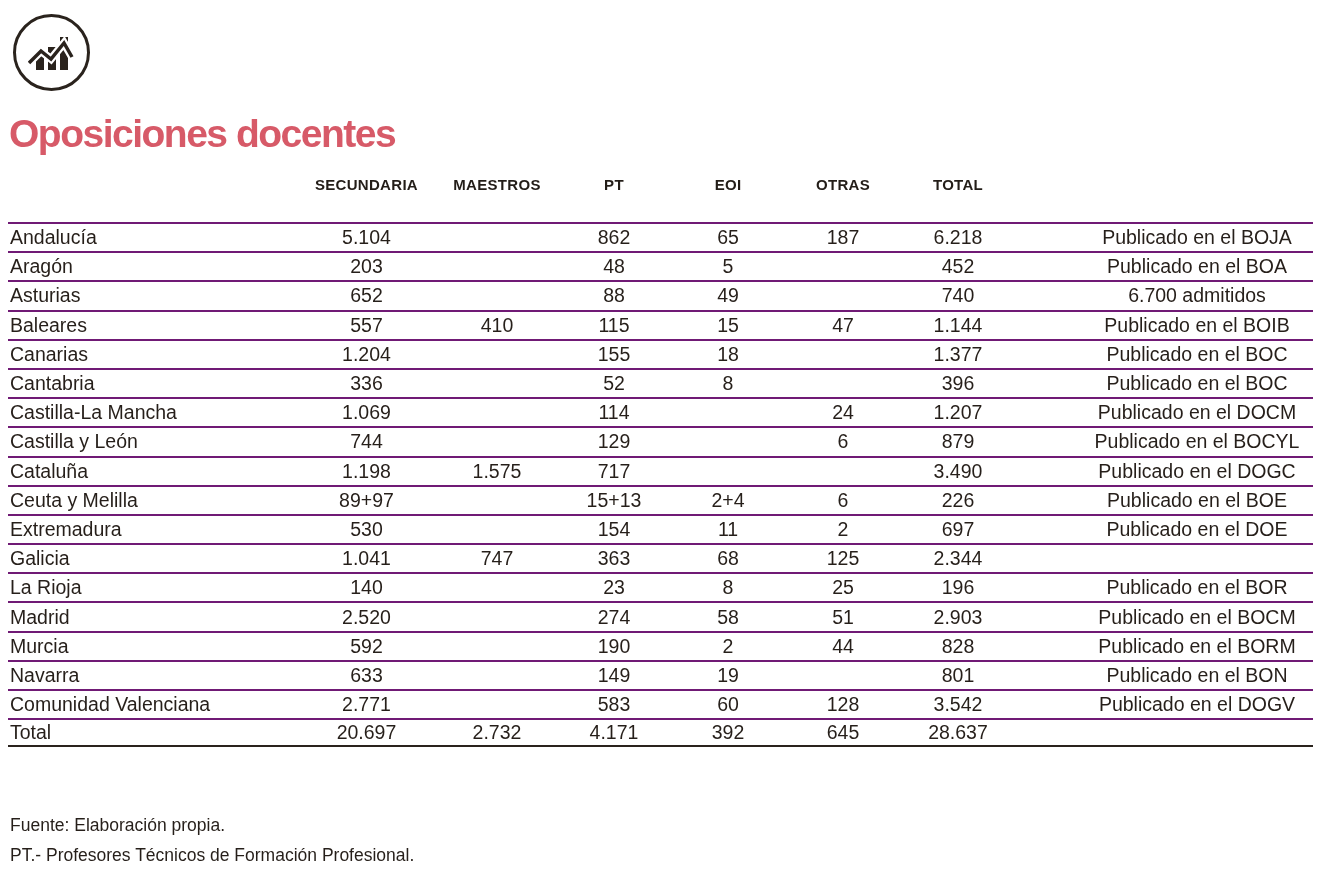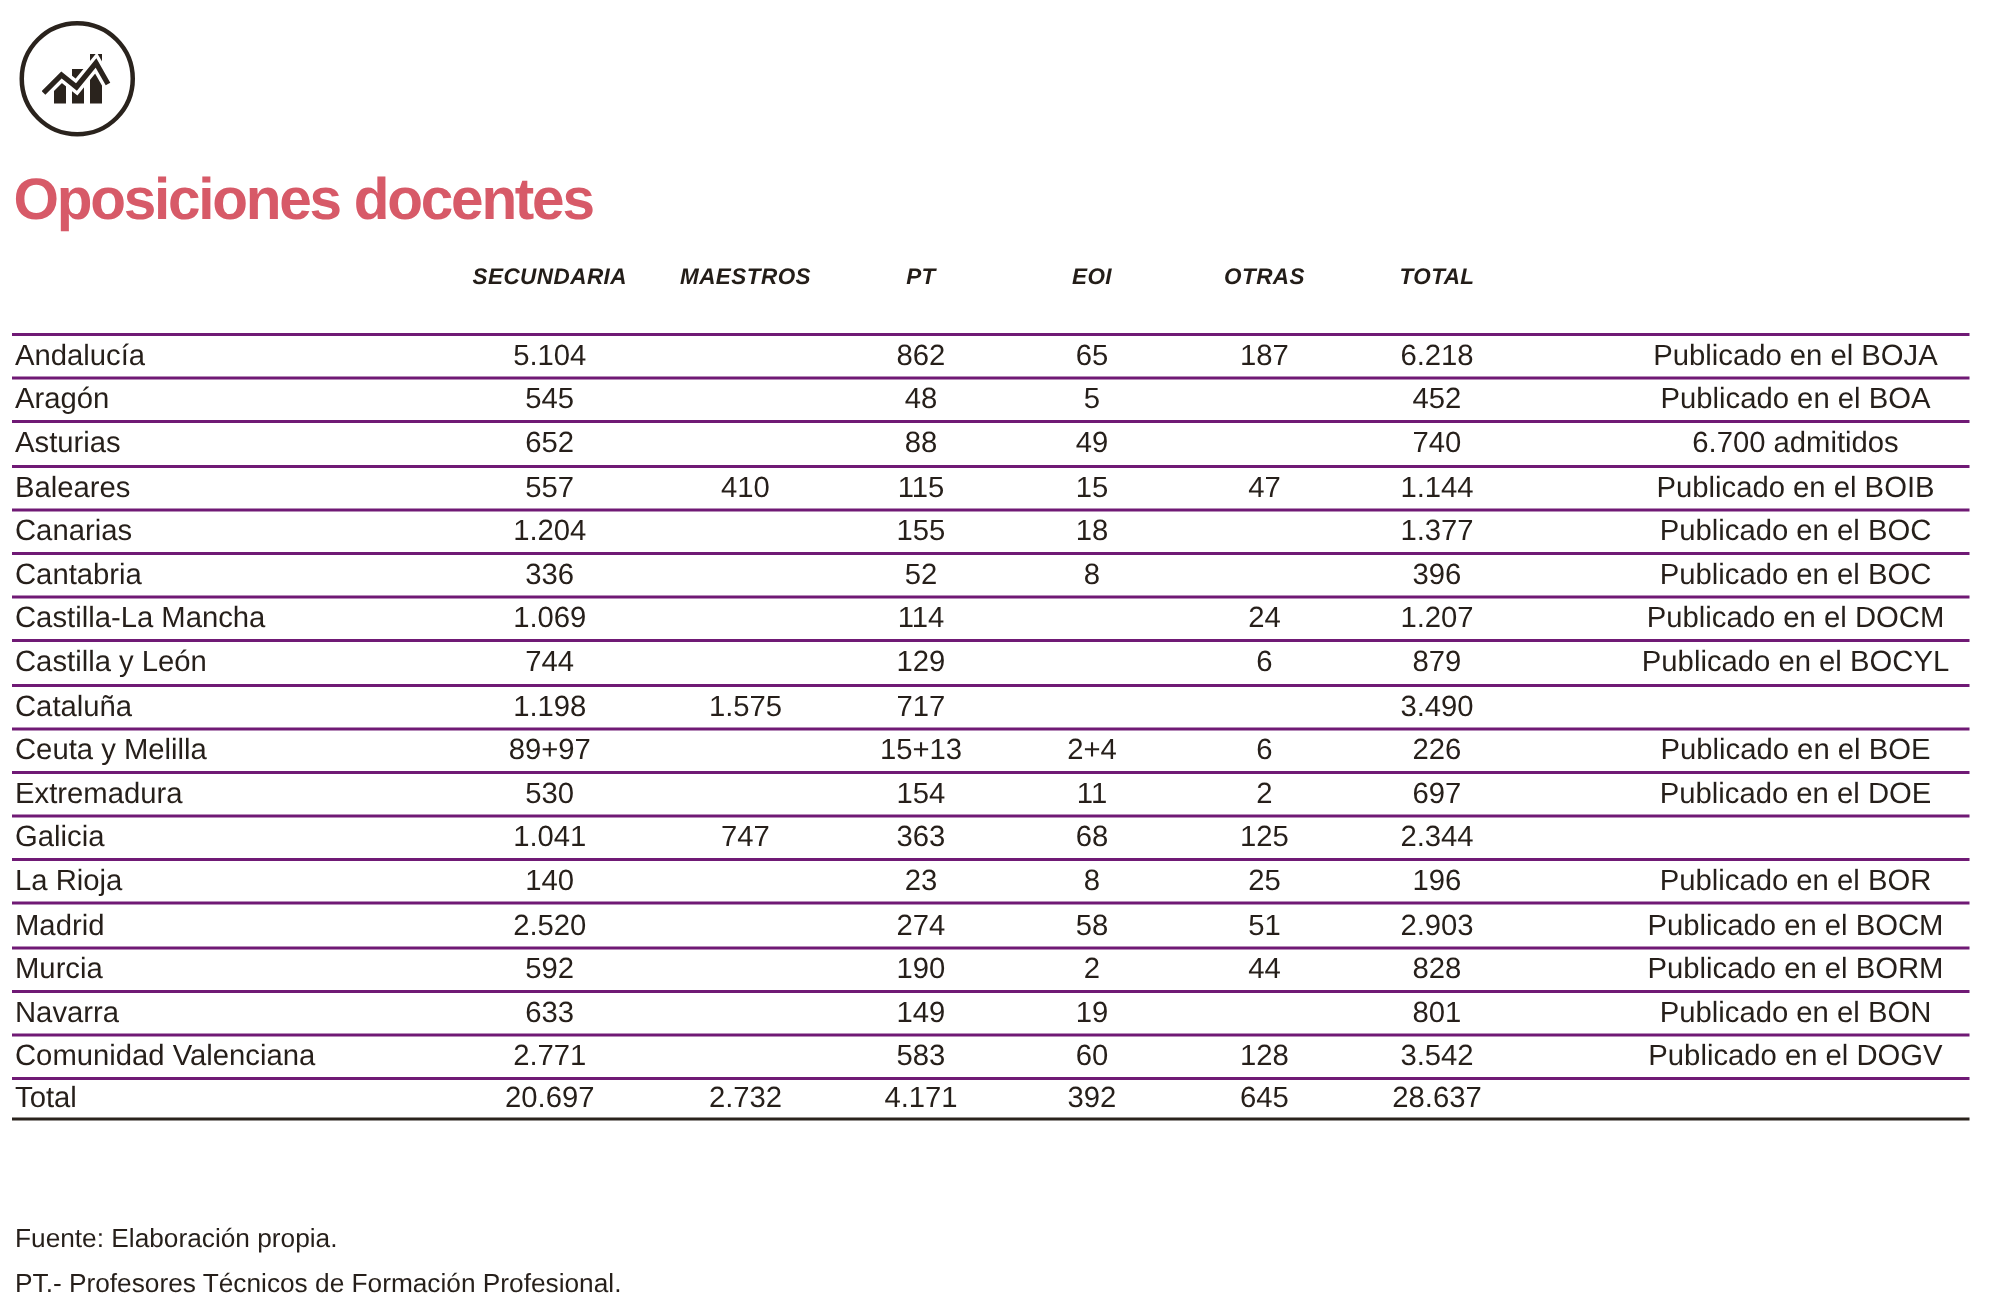--- a/index.html
+++ b/index.html
@@ -51,21 +51,20 @@
     height: 29.2px;
     border-top: 2px solid #701a75;
   }
   .thead {
     display: grid;
     grid-template-columns: 300px 117px 144px 90px 138px 92px 138px 286px;
     align-items: start;
     height: 50px;
     border: none;
     padding-top: 4px;
-    font-style: italic;
   }
   .thead .cell {
     font-size: 15px;
     font-weight: 700;
     letter-spacing: 0.3px;
     color: #231d18;
   }
   .cell {
     text-align: center;
     font-size: 19.5px;
@@ -129,21 +128,21 @@
       <div class="cell"></div>
       <div class="cell">862</div>
       <div class="cell">65</div>
       <div class="cell">187</div>
       <div class="cell">6.218</div>
       <div class="cell note">Publicado en el BOJA</div>
     </div>
 
     <div class="grid-row">
       <div class="cell region">Aragón</div>
-      <div class="cell">545</div>
+      <div class="cell">203</div>
       <div class="cell"></div>
       <div class="cell">48</div>
       <div class="cell">5</div>
       <div class="cell"></div>
       <div class="cell">452</div>
       <div class="cell note">Publicado en el BOA</div>
     </div>
 
     <div class="grid-row">
       <div class="cell region">Asturias</div>
@@ -212,20 +211,21 @@
     </div>
 
     <div class="grid-row">
       <div class="cell region">Cataluña</div>
       <div class="cell">1.198</div>
       <div class="cell">1.575</div>
       <div class="cell">717</div>
       <div class="cell"></div>
       <div class="cell"></div>
       <div class="cell">3.490</div>
+      <div class="cell note">Publicado en el DOGC</div>
     </div>
 
     <div class="grid-row">
       <div class="cell region">Ceuta y Melilla</div>
       <div class="cell">89+97</div>
       <div class="cell"></div>
       <div class="cell">15+13</div>
       <div class="cell">2+4</div>
       <div class="cell">6</div>
       <div class="cell">226</div>

